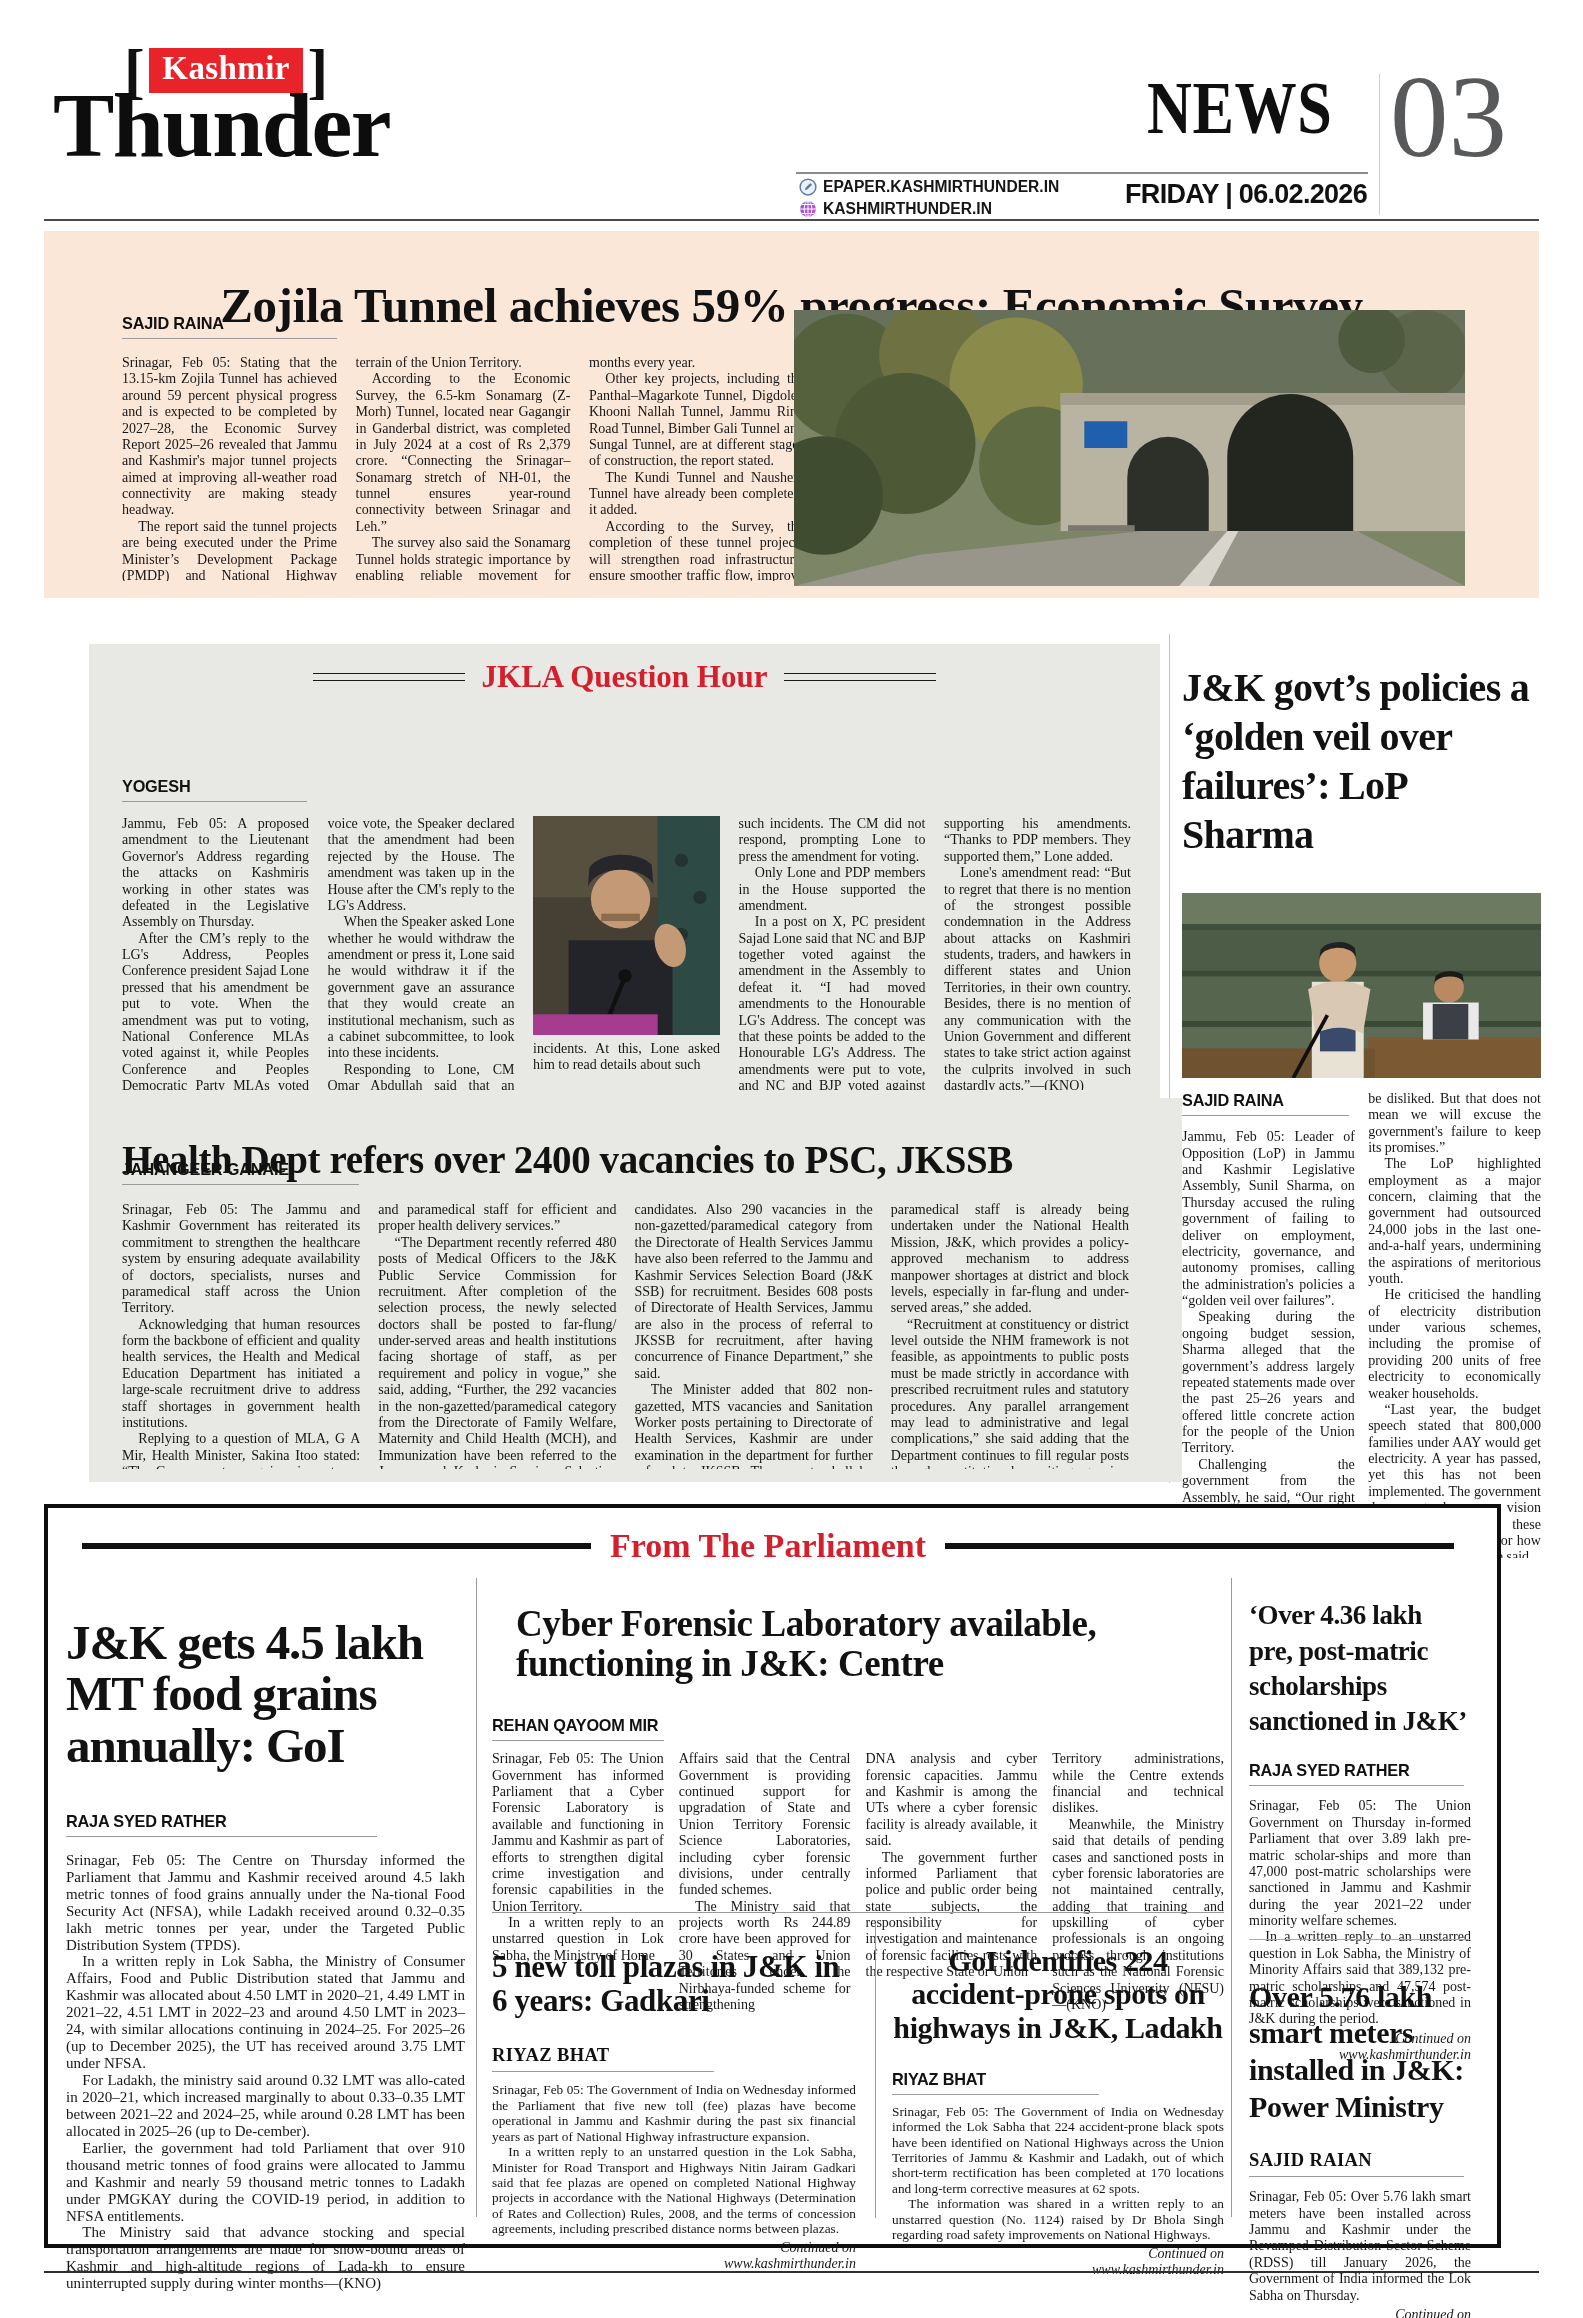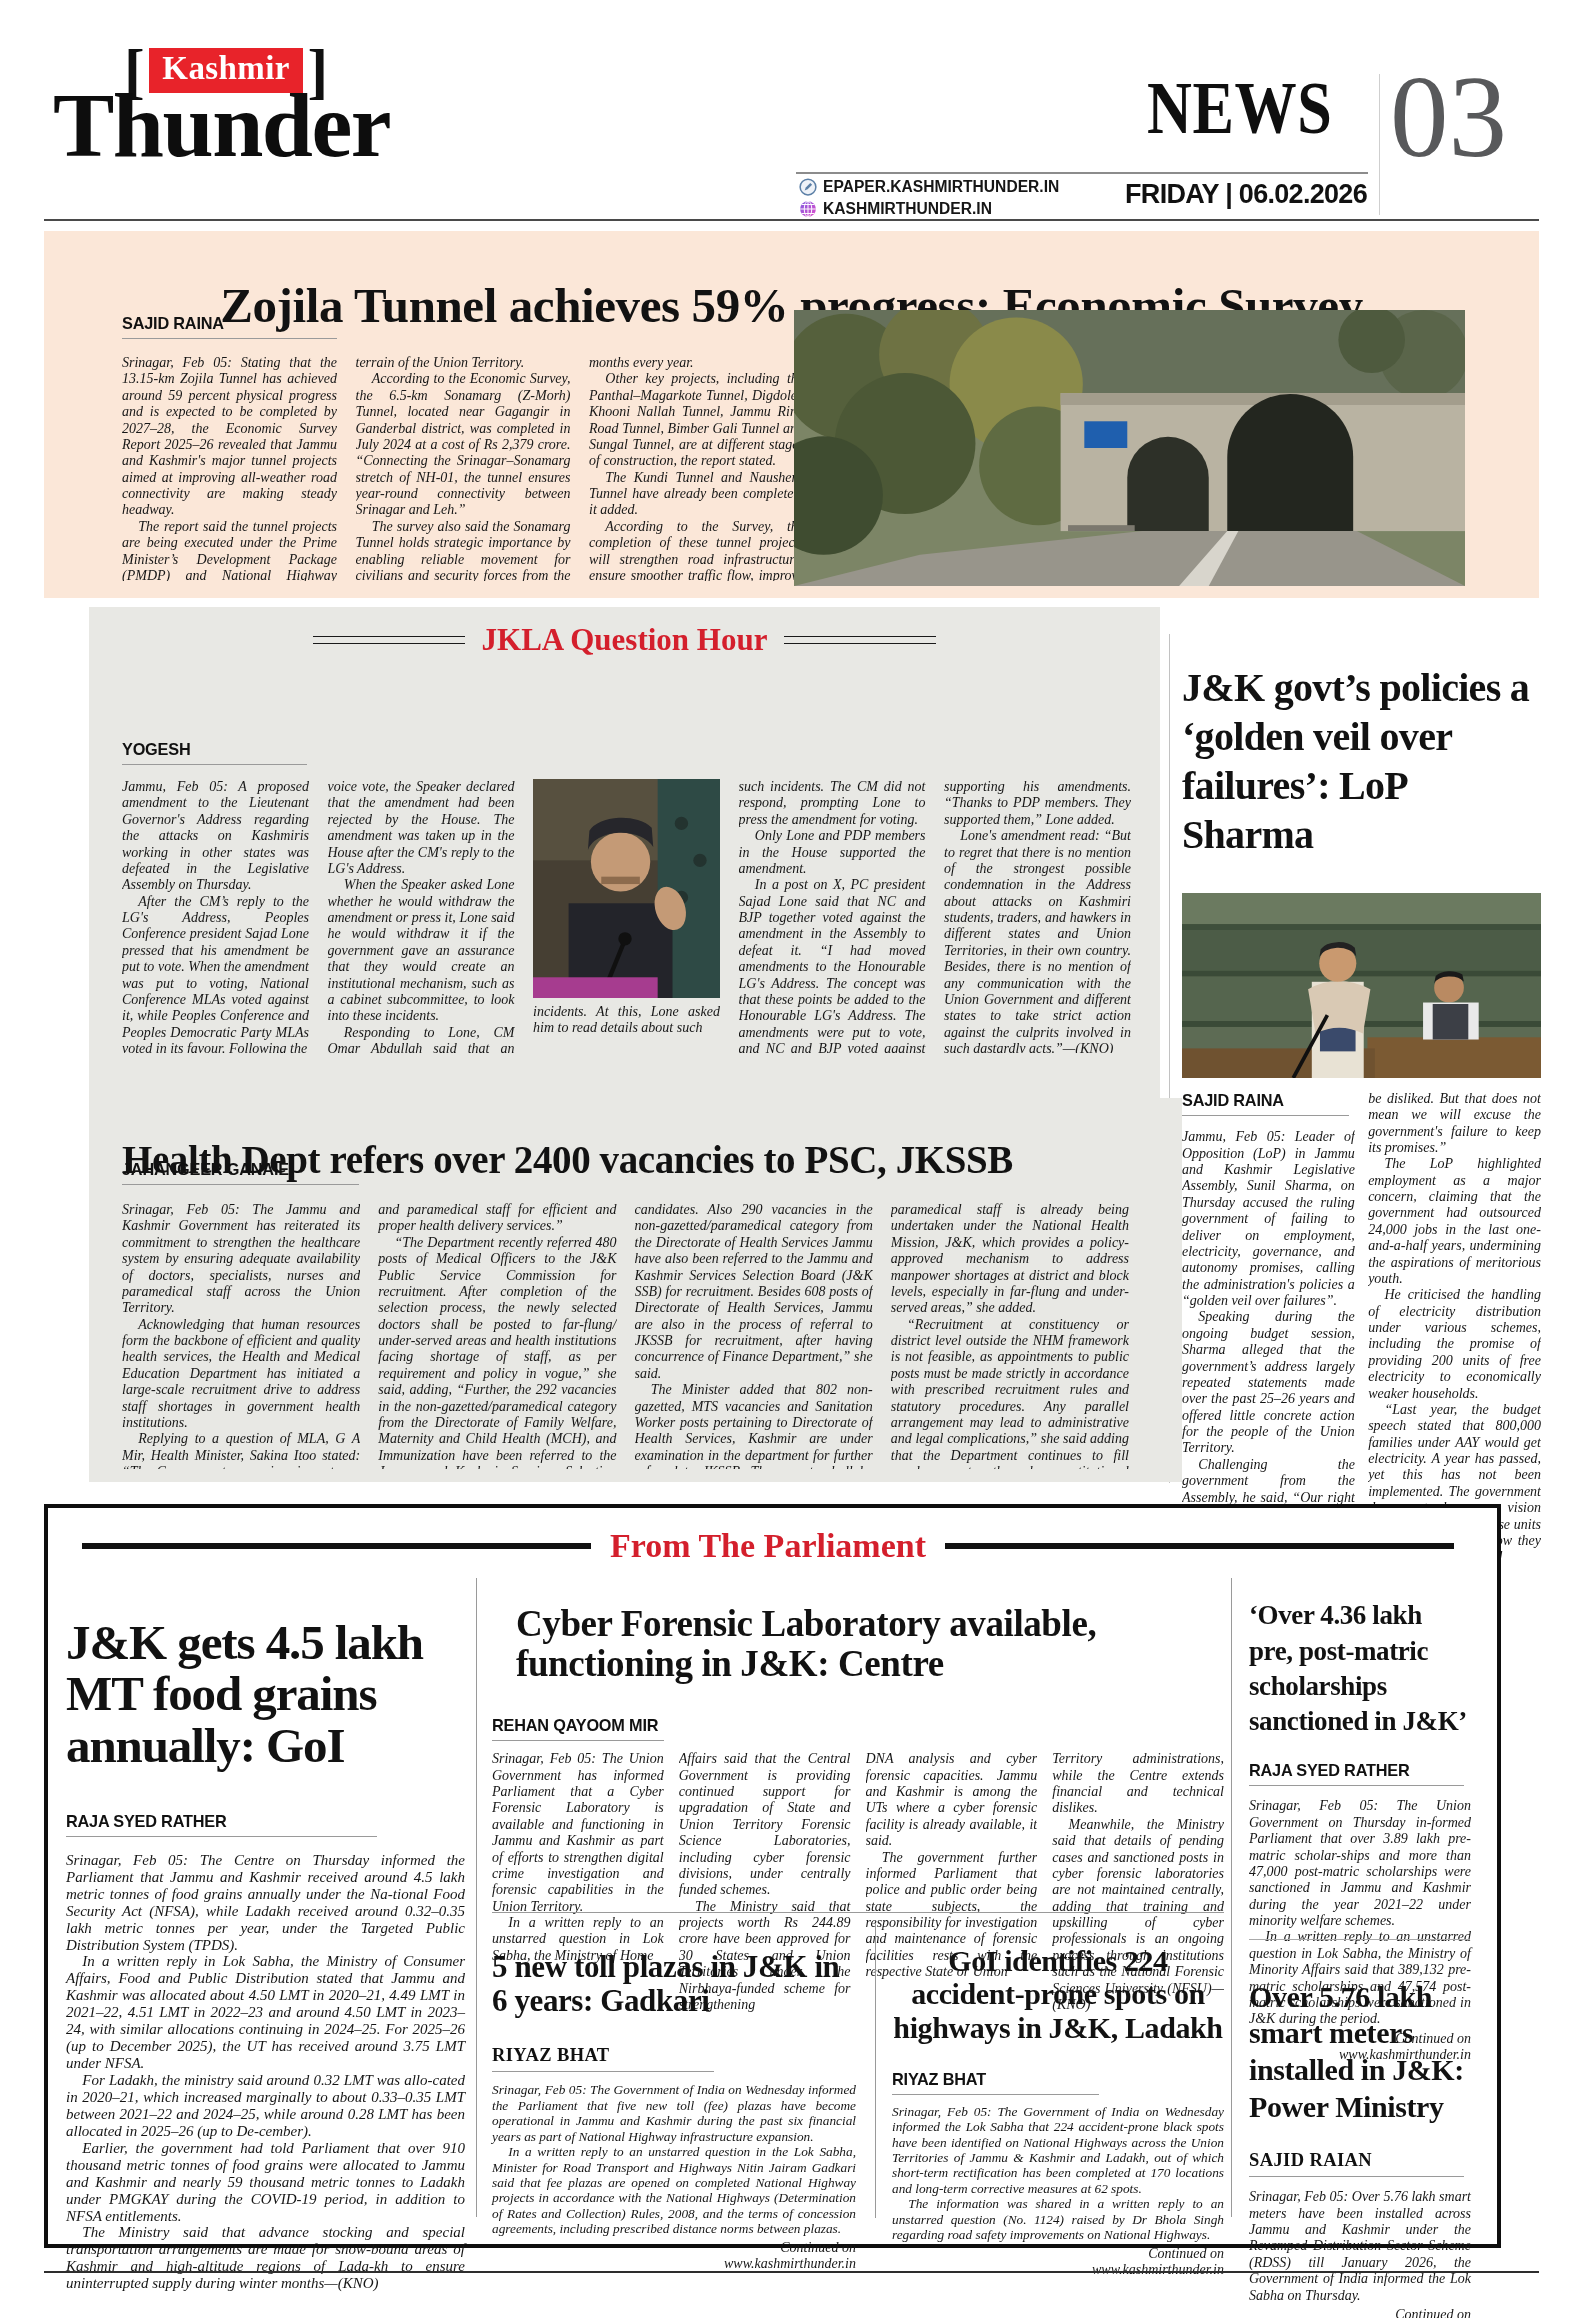--- a/index.html
+++ b/index.html
@@ -15,40 +15,40 @@
   .vsep-head{left:1379px;top:74px;width:0;height:141px;border-left:1.5px solid #cfcfcf;}
   .pagenum{left:1390px;top:47px;font-size:117px;line-height:1.2;color:var(--page-num,#58595b);font-weight:normal;}
   .rule-under-news{left:796px;top:172px;width:572px;height:2.2px;background:#8c8c8c;}
   .dateline{left:985px;top:179px;width:382px;text-align:right;font-family:"Liberation Sans","DejaVu Sans",sans-serif;font-size:27px;font-weight:bold;letter-spacing:-0.7px;color:#111;}
   .mh-links{left:799px;top:178px;font-family:"Liberation Sans","DejaVu Sans",sans-serif;font-weight:bold;font-size:15.6px;color:#161616;}
   .mh-links .lk{display:flex;align-items:center;gap:6px;margin-bottom:3.7px;}
   .masthead-rule{left:44px;top:219px;width:1495px;height:1.5px;background:#4a4a4a;}
   
   .byline{font-family:"Liberation Sans","DejaVu Sans",sans-serif;font-size:16.3px;font-weight:bold;letter-spacing:-0.2px;color:#111;border-bottom:1.5px solid #9a9a9a;padding-bottom:5.2px;}
   .byline.sc{font-family:"Liberation Serif",serif;font-variant:small-caps;font-size:18.5px;letter-spacing:0.4px;}
-  .paras p{margin:0;text-align:justify;font-size:14px;line-height:1.17;color:#161616;font-style:italic;}
+  .paras p{margin:0;text-align:justify;font-size:14px;line-height:1.17;color:#161616;}
   .paras p + p{text-indent:16.3px;}
   .cols{display:flex;}
   .col{overflow:hidden;}
   .headline{font-weight:bold;color:#121212;letter-spacing:-0.4px;line-height:1.08;}
   .kicker-row{display:flex;align-items:center;justify-content:center;}
   .kicker-text{color:var(--accent-red,#d41f2c);font-weight:bold;white-space:nowrap;}
   .dbl-line{height:6px;border-top:1.5px solid #1a1a1a;border-bottom:1.5px solid #1a1a1a;flex:0 0 152px;margin:0 16.3px;}
   .thick-line{height:6.7px;background:#111;flex:1;margin:0 19px;}
   .cont{font-style:italic;text-align:right;font-size:14px;line-height:1.2;color:#161616;margin-top:3px;}
   .cont div{white-space:nowrap;}
   
   .zojila-box{left:44px;top:231px;width:1495px;height:367px;background:var(--peach-bg,#fbe7d8);}
   .zojila-head{position:absolute;left:0;top:16.3px;width:100%;text-align:center;font-size:49px;}
   .zojila-byline{position:absolute;left:78px;top:83px;width:215px;}
   .zojila-cols{position:absolute;left:78px;top:124px;width:682px;gap:18.5px;}
   .zojila-cols .col{width:215px;height:226px;}
   .tunnel-photo{position:absolute;left:750px;top:79px;width:671px;height:276px;}
   
-  .jkla-box{left:89px;top:607px;width:1071px;height:512px;background:var(--gray-bg,#e8e8e4);}
+  .jkla-box{left:89px;top:644px;width:1071px;height:512px;background:var(--gray-bg,#e8e8e4);}
   .jkla-kicker{position:absolute;left:0;top:15px;width:100%;}
   .jkla-kicker .kicker-text{font-size:31px;}
   .speaker-head{position:absolute;left:33px;top:71px;width:1007px;font-size:37px;}
   .speaker-byline{position:absolute;left:33px;top:133px;width:185px;}
   .speaker-cols{position:absolute;left:33px;top:172px;width:1013px;gap:18.5px;}
   .speaker-cols .col{width:187px;height:274px;}
   .speaker-photo-wrap{width:187px;height:219px;margin-bottom:6px;}
   .vline-lop{left:1169px;top:634px;width:0;height:849px;border-left:0.7px solid #c2c2c2;}
   .health-box{left:89px;top:1098px;width:1071px;height:384px;background:var(--gray-bg,#e8e8e4);padding-left:22px;}
   .health-head{position:absolute;left:33px;top:9px;width:1022px;font-size:39px;}

